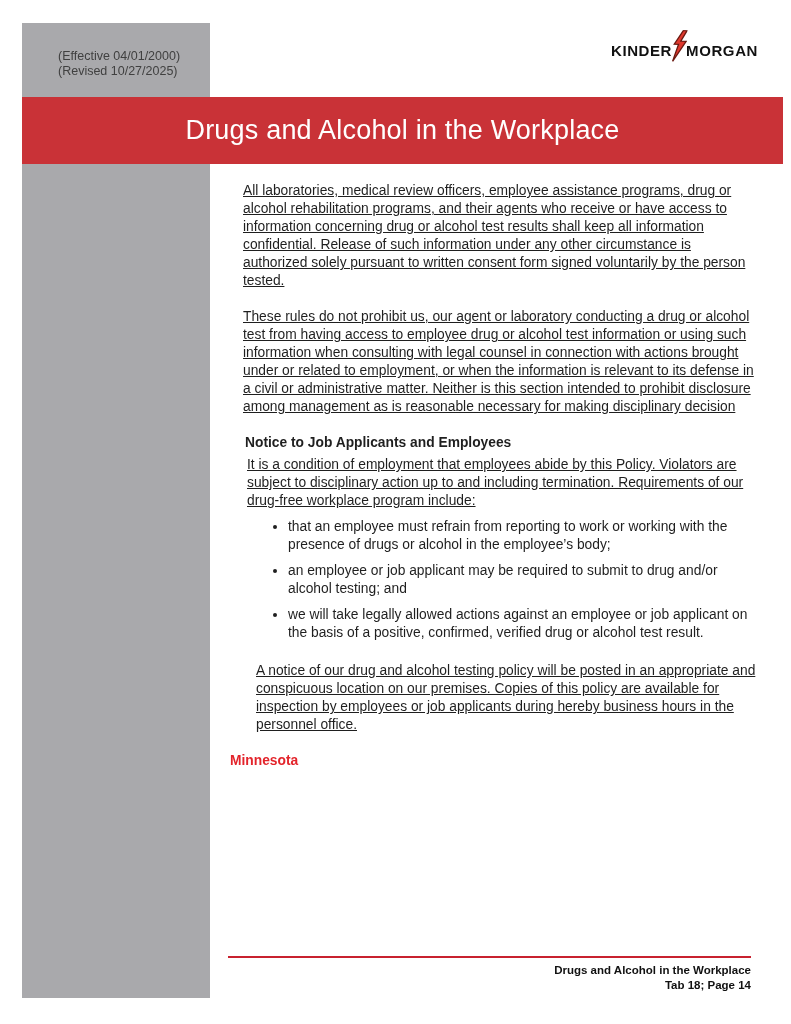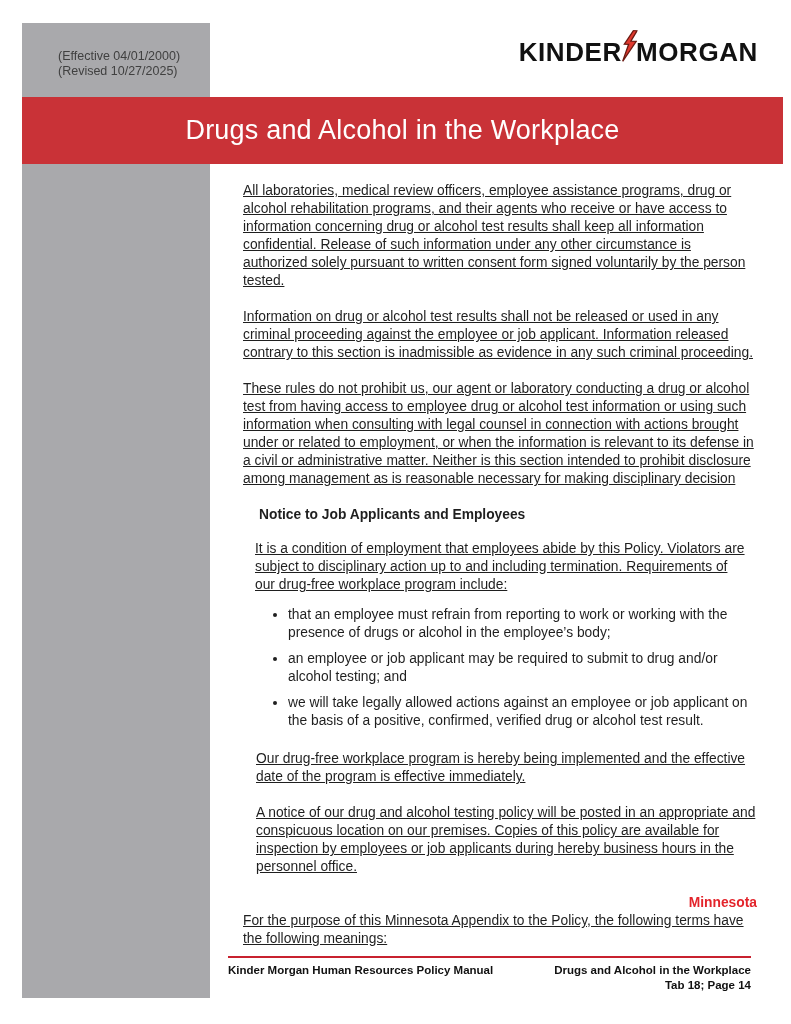--- a/index.html
+++ b/index.html
@@ -12,45 +12,45 @@
   .sidebar{
     position:absolute;left:22px;top:23px;width:188px;height:975px;
     background:#A9A9AC;z-index:1;
   }
   .effective-block{
     position:absolute;left:58px;top:49px;z-index:3;
     font-size:12.5px;line-height:14.5px;color:#404040;white-space:nowrap;
   }
   .logo{
     position:absolute;top:37px;right:33px;z-index:3;
-    display:flex;align-items:flex-start;
-    font-size:26px;font-weight:700;letter-spacing:0.6px;color:#111111;
+    display:flex;align-items:flex-end;
+    font-size:15px;font-weight:700;letter-spacing:0.6px;color:#111111;
   }
   .logo .bolt{display:inline-block;margin:-7px -1px -7px 0;transform:rotate(2deg);}
   .banner{
     position:absolute;left:22px;top:97px;width:761px;height:67px;
     background:#C93237;z-index:2;
     display:flex;align-items:center;justify-content:center;
   }
   .banner .title{
     color:#ffffff;font-size:27px;font-weight:400;letter-spacing:0.2px;
   }
   .content{
     position:absolute;left:243px;top:182px;width:514px;z-index:2;
     font-size:13.8px;line-height:18px;
   }
   .content p{margin:0 0 18px 0;text-decoration:underline;}
-  .notice-heading{font-weight:700;margin:16px;}
-  .content p.intro{margin:12px;}
+  .notice-heading{font-weight:700;margin:2px;}
+  .content p.intro{margin:4px;}
   ul.bullets{margin:0;padding-left:37px;list-style:disc outside;}
   ul.bullets li{margin:8px;}
   .after-bullets{margin-left:13px;}
   .after-bullets p:first-child{margin-top:20px;}
   .mn-heading{
-    font-weight:700;color:#E3242B;margin:0 0 0 -13px;text-align:right;
+    font-weight:700;color:#E3242B;margin:0 0 0 -13px;
   }
   .footer{
     position:absolute;left:228px;top:956px;width:523px;z-index:2;
     border-top:2px solid #C8212F;padding-top:5px;
     display:flex;justify-content:space-between;
     font-size:11.5px;font-weight:700;line-height:14.5px;color:#111111;
   }
   .footer .right{text-align:right;}
 </style>
 </head>
@@ -72,42 +72,38 @@
   </span>
   <span>MORGAN</span>
 </div>
 
 <div class="banner">
   <span class="title">Drugs and Alcohol in the Workplace</span>
 </div>
 
 <div class="content">
   <p>All laboratories, medical review officers, employee assistance programs, drug or alcohol rehabilitation programs, and their agents who receive or have access to information concerning drug or alcohol test results shall keep all information confidential. Release of such information under any other circumstance is authorized solely pursuant to written consent form signed voluntarily by the person tested.</p>
-  <p>Information on drug or alcohol test results shall not be released or used in any criminal proceeding against the employee or job applicant. Information released contrary to this section is inadmissible as evidence in any such criminal proceeding.</p>
   <p>These rules do not prohibit us, our agent or laboratory conducting a drug or alcohol test from having access to employee drug or alcohol test information or using such information when consulting with legal counsel in connection with actions brought under or related to employment, or when the information is relevant to its defense in a civil or administrative matter. Neither is this section intended to prohibit disclosure among management as is reasonable necessary for making disciplinary decision</p>
 
   <h4 class="notice-heading">Notice to Job Applicants and Employees</h4>
   <p class="intro">It is a condition of employment that employees abide by this Policy. Violators are subject to disciplinary action up to and including termination. Requirements of our drug-free workplace program include:</p>
 
   <ul class="bullets">
     <li>that an employee must refrain from reporting to work or working with the presence of drugs or alcohol in the employee’s body;</li>
     <li>an employee or job applicant may be required to submit to drug and/or alcohol testing; and</li>
     <li>we will take legally allowed actions against an employee or job applicant on the basis of a positive, confirmed, verified drug or alcohol test result.</li>
   </ul>
 
   <div class="after-bullets">
-    <p>Our drug-free workplace program is hereby being implemented and the effective date of the program is effective immediately.</p>
     <p>A notice of our drug and alcohol testing policy will be posted in an appropriate and conspicuous location on our premises. Copies of this policy are available for inspection by employees or job applicants during hereby business hours in the personnel office.</p>
   </div>
 
   <h4 class="mn-heading">Minnesota</h4>
-  <p>For the purpose of this Minnesota Appendix to the Policy, the following terms have the following meanings:</p>
 </div>
 
 <div class="footer">
   <div class="left">
-    <div>Kinder Morgan Human Resources Policy Manual</div>
   </div>
   <div class="right">
     <div>Drugs and Alcohol in the Workplace</div>
     <div>Tab 18; Page 14</div>
   </div>
 </div>
 
 </body></html>

